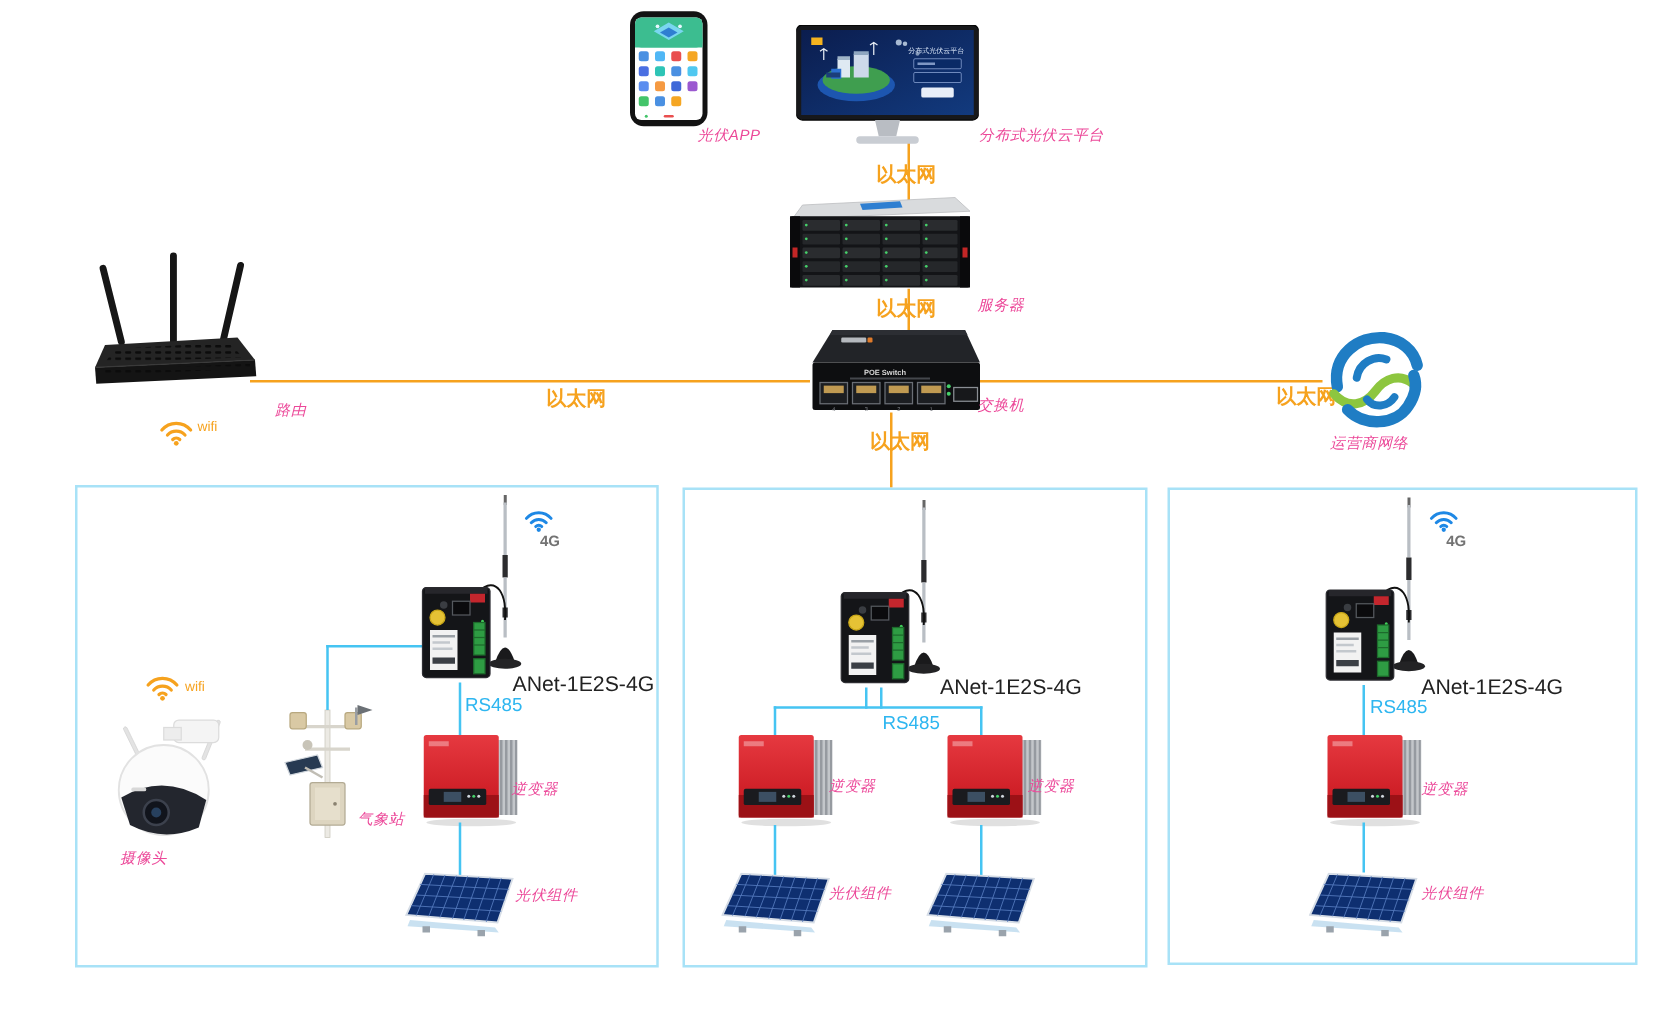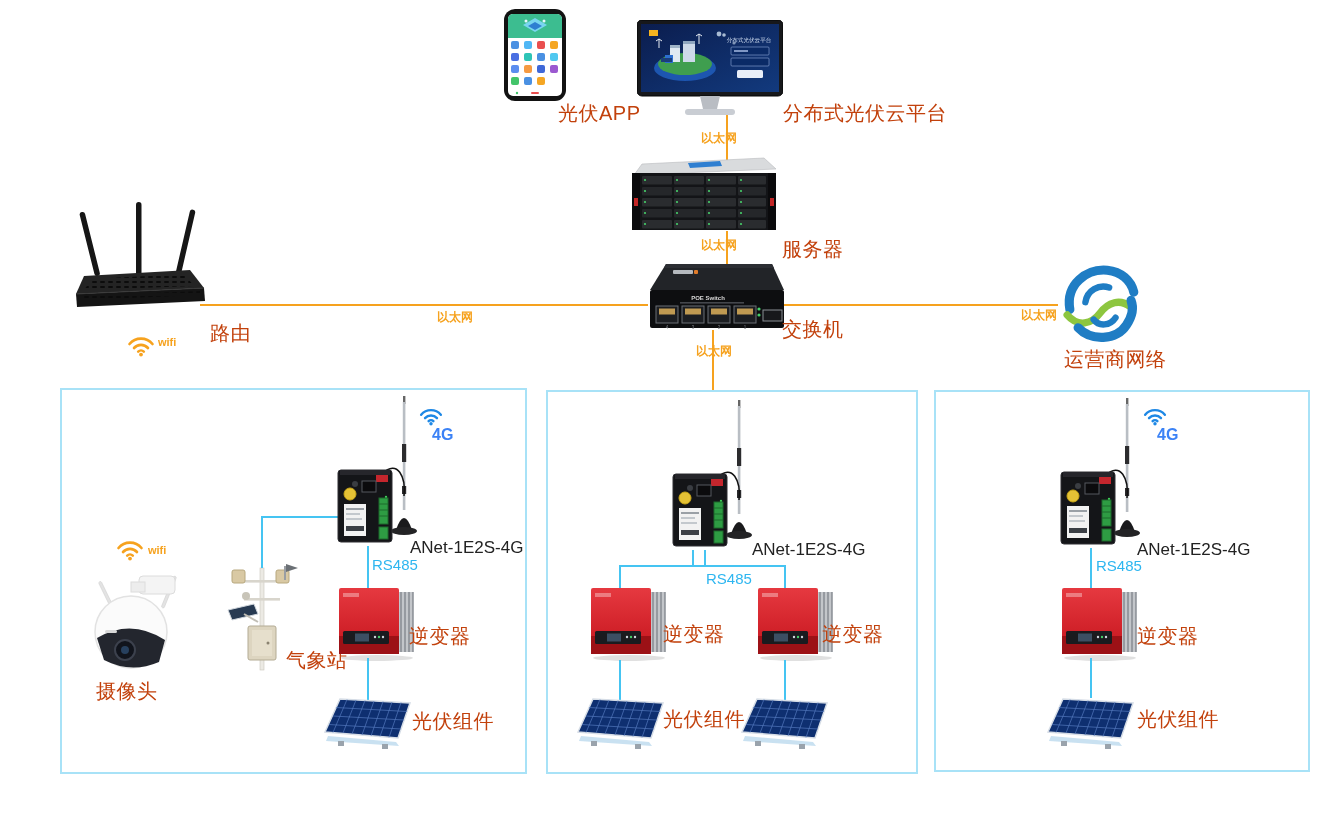--- a/index.html
+++ b/index.html
@@ -1,24 +1,24 @@
 <!DOCTYPE html>
 <html><head>
 <meta charset="utf-8">
 <style>
   html,body{margin:0;padding:0;background:#ffffff;}
   #canvas{position:relative;width:1332px;height:823px;background:#ffffff;overflow:hidden;
           font-family:"Liberation Sans","DejaVu Sans",sans-serif;}
   .abs{position:absolute;}
-  .lbl{position:absolute;font-size:20px;color:#c2410c;letter-spacing:.5px;white-space:nowrap;}
+  .lbl{position:absolute;font-size:12px;color:#ec4899;letter-spacing:.5px;white-space:nowrap;font-style:italic;}
   .lbl-anet{position:absolute;font-size:17px;color:#222;white-space:nowrap;}
-  .lbl-eth{position:absolute;font-size:12px;font-weight:bold;color:#F6A21E;white-space:nowrap;}
+  .lbl-eth{position:absolute;font-size:16px;font-weight:bold;color:#F6A21E;white-space:nowrap;}
   .lbl-rs{position:absolute;font-size:15px;color:#2EB6F0;white-space:nowrap;}
-  .lbl-wifi{position:absolute;font-size:11px;color:#F6A21E;font-weight:bold;white-space:nowrap;}
-  .lbl-4g{position:absolute;font-size:16px;color:#3b82f6;font-weight:bold;white-space:nowrap;}
+  .lbl-wifi{position:absolute;font-size:11px;color:#F6A21E;font-weight:normal;white-space:nowrap;}
+  .lbl-4g{position:absolute;font-size:12px;color:#737373;font-weight:bold;white-space:nowrap;}
   .oline{position:absolute;background:#F6A21E;}
   .cline{position:absolute;background:#45C4F2;}
   .sitebox{position:absolute;border:2px solid #A8E2F7;background:#ffffff;}
   svg{display:block;}
 </style>
 </head>
 <body>
 
 <div id="canvas">
 
@@ -203,21 +203,21 @@
     <rect x="60" y="6" width="5.5" height="74" rx="2.7" fill="#161616"></rect>
     <g transform="rotate(13 102 80)">
         <rect x="99" y="12" width="5.5" height="68" rx="2.7" fill="#161616"></rect>
       </g>
     <polygon points="8,80 114,74 128,92 0,98" fill="#242424"></polygon>
     <polygon points="16,83 108,78 118,90 8,94" fill="url(#vents)"></polygon>
     <polygon points="0,98 128,92 129,105 1,111" fill="#141414"></polygon>
     <polygon points="6,100 124,95 124,99 6,104" fill="url(#vents)"></polygon>
     <polyline points="0,98 128,92" stroke="#3a3a3a" stroke-width="1" fill="none"></polyline>
   </svg>
-  <div class="lbl" style="left:210px;top:320px;">路由</div>
+  <div class="lbl" style="left:220px;top:320px;">路由</div>
   <svg class="abs" style="left:127px;top:334px;" width="28" height="23" viewBox="0 0 28 23">
     <g fill="none" stroke="#F6A21E" stroke-width="2.6" stroke-linecap="round">
       <path d="M2.5,10 A15,15 0 0 1 25.5,10"></path>
       <path d="M7,14 A9.5,9.5 0 0 1 21,14"></path>
       <path d="M11.2,17.6 A4,4 0 0 1 16.8,17.6"></path>
     </g>
     <circle cx="14" cy="20.6" r="1.9" fill="#F6A21E"></circle>
   </svg>
   <div class="lbl-wifi" style="left:158px;top:336px;">wifi</div>
 

